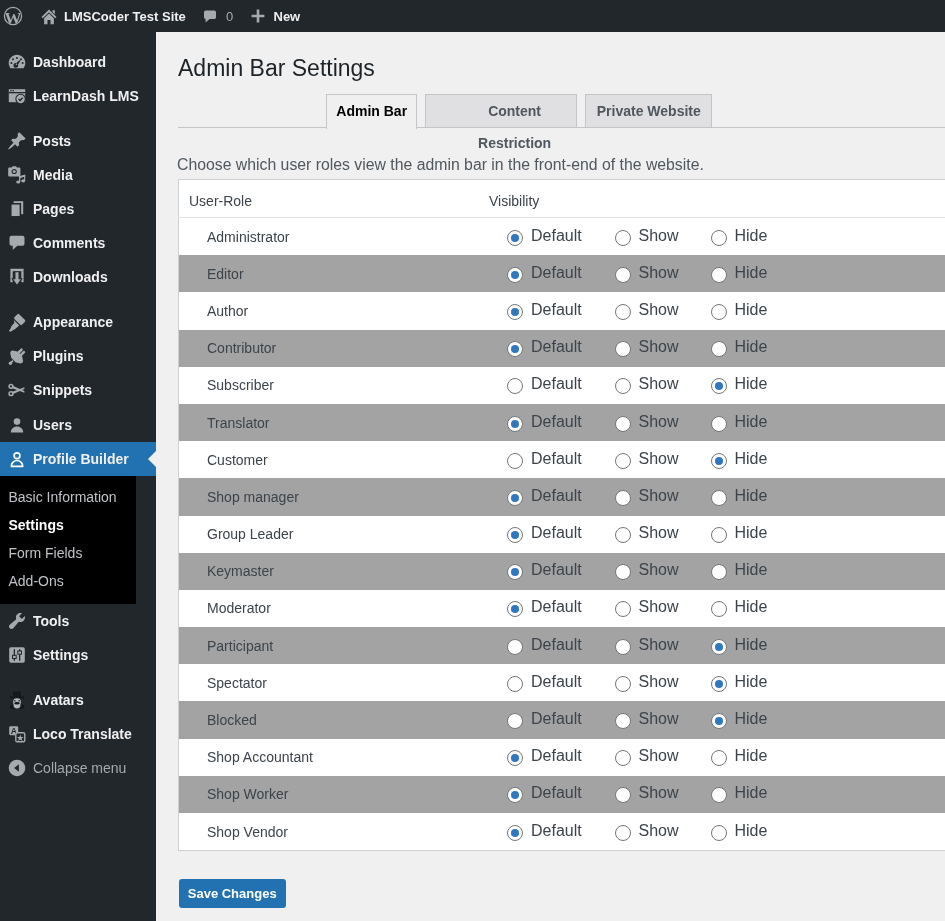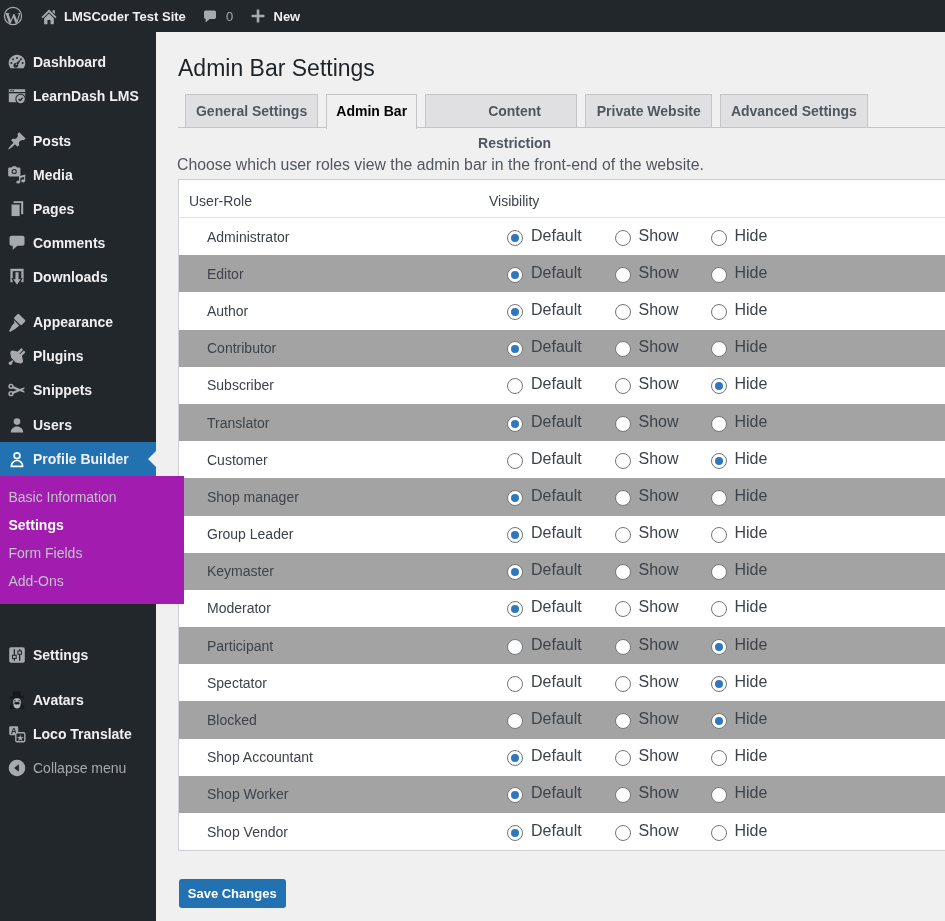--- a/index.html
+++ b/index.html
@@ -4,21 +4,21 @@
 <style>
 html,body{margin:0;padding:0;}
 body{width:945px;height:921px;overflow:hidden;background:#f0f0f1;font-family:"Liberation Sans",sans-serif;position:relative;}
 #adminbar{position:absolute;left:0;top:0;width:945px;height:32px;background:#22272c;z-index:30;}
 #adminbar .it{position:absolute;top:0;height:32px;display:flex;align-items:center;}
 #adminbar .txt{color:#f0f0f1;font-size:13px;font-weight:700;}
 #sidebar{position:absolute;left:0;top:32px;width:156px;height:889px;background:#22272c;z-index:20;}
 .mi{position:absolute;left:0;width:156px;height:34px;}
 .mi .ic{position:absolute;left:7px;top:50%;margin-top:-10px;width:20px;height:20px;}
 .mi .lb{position:absolute;left:33px;top:50%;margin-top:-8px;font-size:14px;line-height:16px;color:#f0f0f1;font-weight:700;}
-.sub{position:absolute;left:0;top:444px;width:184px;height:128px;background:#a21caf;}
+.sub{position:absolute;left:0;top:444px;width:136px;height:128px;background:#000000;}
 .sub .si{position:absolute;left:8.5px;width:146px;height:28px;line-height:28px;font-size:14px;color:#bfc3c7;}
 #content{position:absolute;left:156px;top:32px;width:789px;height:889px;background:#f0f0f1;}
 h1{position:absolute;left:22px;top:21.5px;margin:0;font-size:23px;font-weight:400;color:#1d2327;line-height:29px;}
 .tab{position:absolute;top:62px;height:34px;box-sizing:border-box;border:1px solid #c5c5c8;background:#e0e0e2;color:#50575e;font-size:14px;font-weight:700;text-align:center;line-height:32px;z-index:2;}
 .tab.act{background:#f0f0f1;border-bottom:none;height:35px;color:#000;z-index:3;}
 #tabline{position:absolute;left:22px;top:95px;width:767px;height:1px;background:#c5c5c8;z-index:1;}
 #desc{position:absolute;left:21px;top:123.5px;font-size:15.8px;color:#50575e;}
 #tbl{position:absolute;left:22px;top:146.5px;width:1000px;border:1px solid #ccd0d4;border-collapse:collapse;background:#fff;}
 #tbl th{font-weight:400;text-align:left;font-size:14px;color:#3c434a;border-bottom:1px solid #e1e1e1;height:32.5px;padding:5px 0 0 10px;}
 #tbl td{font-size:14px;color:#3c434a;height:37.2px;padding:0 0 0 28px;}
@@ -26,25 +26,23 @@
 .rg{display:inline-flex;align-items:center;}
 .rad{display:inline-block;width:14px;height:14px;border:1px solid #72777c;border-radius:50%;background:#fff;position:relative;top:2px;vertical-align:middle;}
 .rad.on:after{content:"";position:absolute;left:3px;top:3px;width:8px;height:8px;border-radius:50%;background:#3077bd;}
 .rl{font-size:16px;color:#3c434a;margin-left:8px;}
 #savebtn{position:absolute;left:22.7px;top:847px;width:107px;height:29px;background:#2271b1;border-radius:3px;color:#fff;font-size:13px;font-weight:700;text-align:center;line-height:29px;}
 </style>
 </head>
 <body>
 <div id="content">
   <h1>Admin Bar Settings</h1>
-  <div class="tab" style="left:28.8px;width:133.6px;">General Settings</div>
   <div class="tab act" style="left:170.3px;width:90.8px;">Admin Bar</div>
   <div class="tab" style="left:269.1px;width:152px;padding-left:27px;">Content Restriction</div>
   <div class="tab" style="left:429.4px;width:126.8px;">Private Website</div>
-  <div class="tab" style="left:563.8px;width:148.2px;">Advanced Settings</div>
   <div id="tabline"></div>
   <div id="desc">Choose which user roles view the admin bar in the front-end of the website.</div>
   <table id="tbl" cellspacing="0">
     <tbody>
         <tr>
           <th style="width:290px;">User-Role</th>
           <th>Visibility</th>
         </tr>
     <tr>
           <td>Administrator</td>
@@ -432,20 +430,26 @@
       </svg>
       <span class="lb">Profile Builder</span>
       <div style="position:absolute;right:0;top:50%;margin-top:-8px;width:0;height:0;border-style:solid;border-width:8px 8px 8px 0;border-color:transparent #f0f0f1 transparent transparent;"></div>
     </div>
   <div class="sub">
     <div class="si" style="top:7px;">Basic Information</div>
     <div class="si" style="top:35px;color:#fff;font-weight:700;">Settings</div>
     <div class="si" style="top:63px;">Form Fields</div>
     <div class="si" style="top:91px;">Add-Ons</div>
   </div>
+  <div class="mi" style="top:572px;">
+      <svg class="ic" viewBox="0 0 20 20">
+        <path fill="#a7aaad" d="M16.68 9.77c-1.34 1.34-3.3 1.67-4.95.99l-5.41 6.52c-.99.99-2.59.99-3.58 0s-.99-2.59 0-3.57l6.52-5.42c-.68-1.65-.35-3.61.99-4.95 1.28-1.28 3.12-1.62 4.72-1.06l-2.89 2.89 2.82 2.82 2.86-2.87c.55 1.6.21 3.37-1.08 4.65z"></path>
+      </svg>
+      <span class="lb">Tools</span>
+    </div>
   <div class="mi" style="top:606px;">
       <svg class="ic" viewBox="0 0 20 20">
         <rect x="2.2" y="2.2" width="15.6" height="15.6" rx="1.8" fill="#a7aaad"></rect>
         <g fill="#22272c">
           <rect x="6.7" y="4.2" width="1.3" height="11.6"></rect>
           <rect x="12" y="4.2" width="1.3" height="11.6"></rect>
         </g>
         <rect x="5.5" y="10.3" width="3.7" height="3.2" fill="#a7aaad" stroke="#22272c" stroke-width="1"></rect>
         <rect x="10.8" y="6" width="3.7" height="3.2" fill="#a7aaad" stroke="#22272c" stroke-width="1"></rect>
       </svg>

